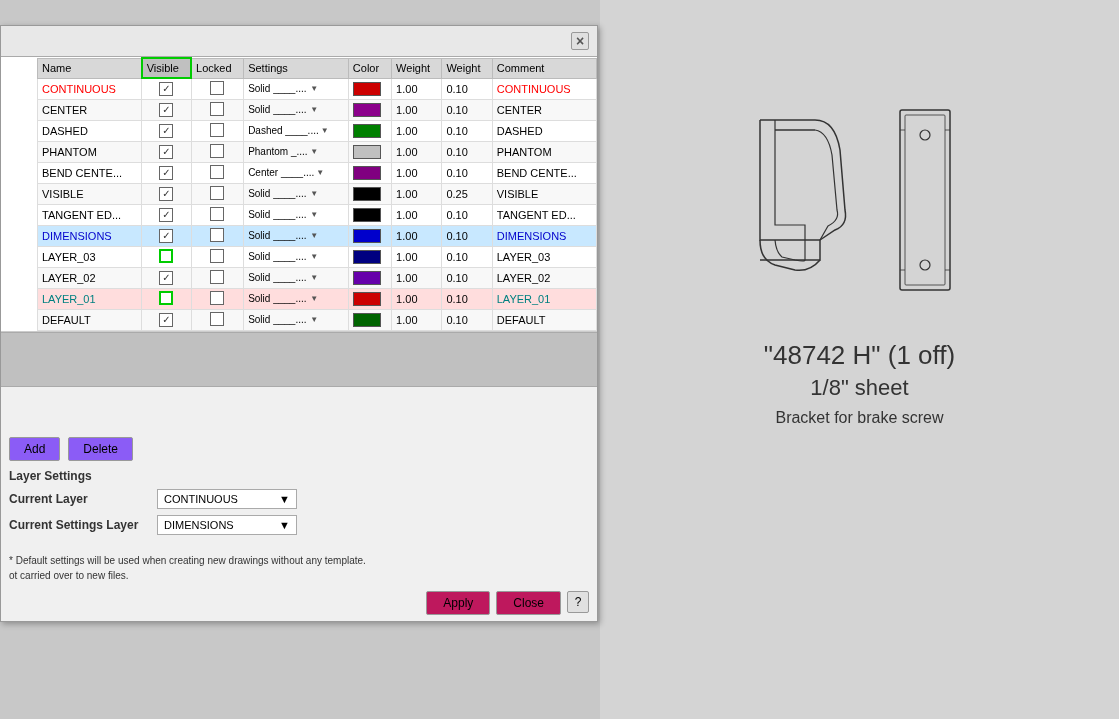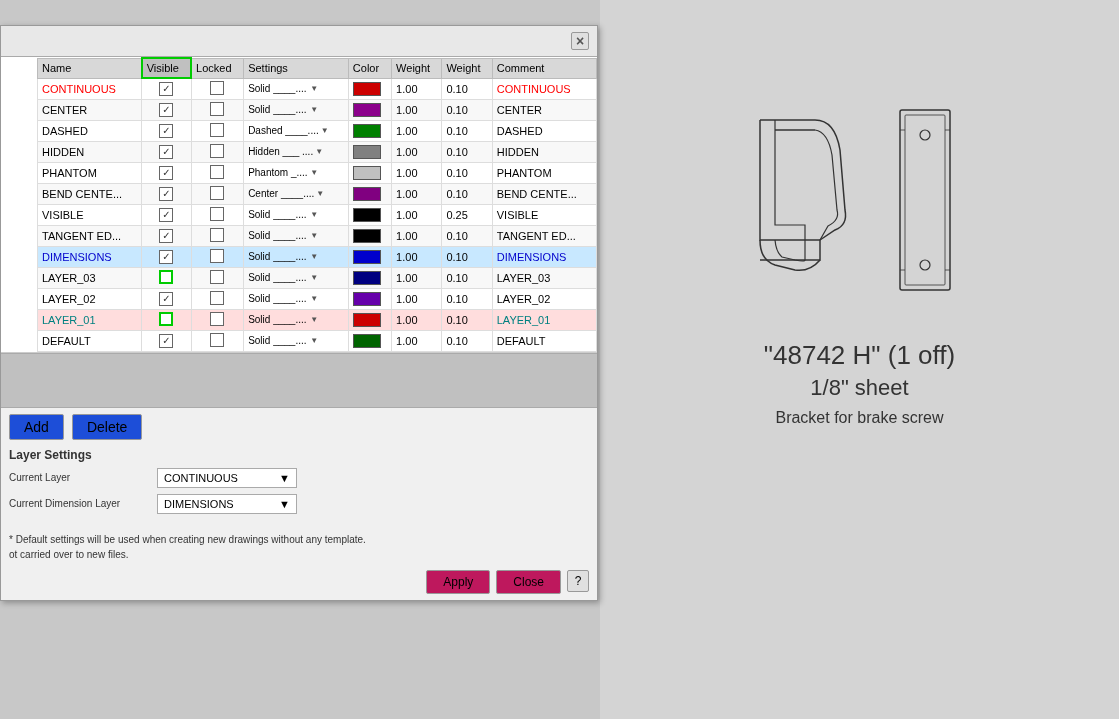--- a/index.html
+++ b/index.html
@@ -212,44 +212,46 @@
 
     .btn-row {
       display: flex;
       gap: 8px;
       margin-bottom: 8px;
     }
 
     .btn {
       padding: 4px 14px;
       border: 1px solid #999;
-      background: #1d4ed8;
-      cursor: pointer;
-      font-size: 14px;
+      background: #8b5cf6;
+      cursor: pointer;
+      font-size: 12px;
       border-radius: 2px;
+      margin-top: 44px;
     }
 
     .settings-label {
       font-weight: bold;
       font-size: 12px;
       margin-bottom: 6px;
       color: #333;
     }
 
     .setting-row {
       display: flex;
       align-items: center;
       margin-bottom: 6px;
       gap: 8px;
     }
 
     .setting-label {
-      font-size: 10px;
+      font-size: 12px;
       color: #333;
       min-width: 140px;
+      font-weight: bold;
     }
 
     .dropdown-select {
       display: flex;
       align-items: center;
       border: 1px solid #aaa;
       background: white;
       padding: 3px 6px;
       width: 140px;
       font-size: 11px;
@@ -407,35 +409,20 @@
                 <span class="pattern-text">Dashed ____....</span>
                 <span class="dropdown-arrow">▼</span>
               </div>
             </td>
             <td><span class="color-swatch" style="background-color: rgb(0, 128, 0);"></span></td>
             <td>1.00</td>
             <td>0.10</td>
             <td>DASHED</td>
           </tr>
           <tr>
-            <td class="name-cell">HIDDEN</td>
-            <td style="text-align: center;"><div class="cb checked"></div></td>
-            <td style="text-align: center;"><div class="cb"></div></td>
-            <td>
-              <div class="pattern-cell">
-                <span class="pattern-text">Hidden ___ ....</span>
-                <span class="dropdown-arrow">▼</span>
-              </div>
-            </td>
-            <td><span class="color-swatch" style="background-color: rgb(128, 128, 128);"></span></td>
-            <td>1.00</td>
-            <td>0.10</td>
-            <td>HIDDEN</td>
-          </tr>
-          <tr>
             <td class="name-cell">PHANTOM</td>
             <td style="text-align: center;"><div class="cb checked"></div></td>
             <td style="text-align: center;"><div class="cb"></div></td>
             <td>
               <div class="pattern-cell">
                 <span class="pattern-text">Phantom _....</span>
                 <span class="dropdown-arrow">▼</span>
               </div>
             </td>
             <td><span class="color-swatch" style="background-color: rgb(192, 192, 192);"></span></td>
@@ -579,21 +566,21 @@
 
     <div class="setting-row">
       <span class="setting-label">Current Layer</span>
       <div class="dropdown-select">
         <span>CONTINUOUS</span>
         <span>▼</span>
       </div>
     </div>
 
     <div class="setting-row">
-      <span class="setting-label">Current Dimension Layer</span>
+      <span class="setting-label">Current Settings Layer</span>
       <div class="dropdown-select">
         <span>DIMENSIONS</span>
         <span>▼</span>
       </div>
     </div>
 
     <div class="note-text">
       <div>* Default settings will be used when creating new drawings without any template.</div>
       <div>ot carried over to new files.</div>
     </div>

